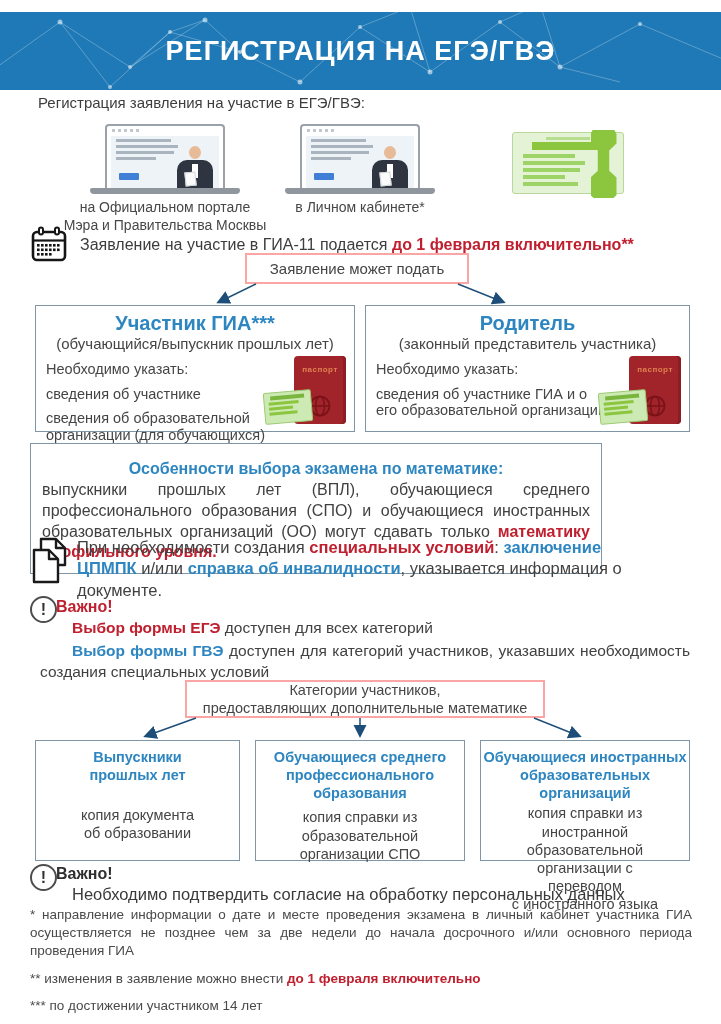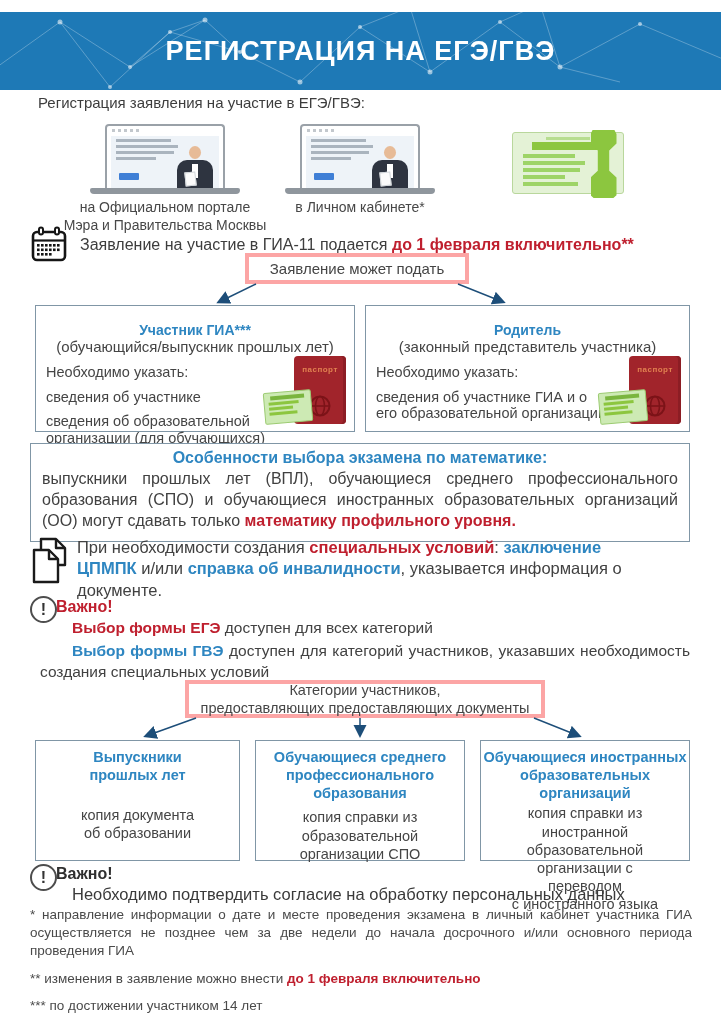--- a/index.html
+++ b/index.html
@@ -53,43 +53,43 @@
   .sn-seal{position:absolute;top:-3px;right:6px;width:26px;height:68px;background:#8cc63f;
     clip-path:polygon(8% 0,92% 0,100% 6%,100% 20%,72% 30%,72% 60%,100% 70%,100% 96%,88% 100%,12% 100%,0 96%,0 70%,28% 60%,28% 30%,0 20%,0 6%);}
 
   
   .deadline{position:absolute;top:226px;left:30px;display:flex;align-items:center;gap:12px;}
   .deadline-text{font-size:16px;color:var(--ink);}
   .red{color:var(--red);font-weight:bold;}
   .bluetxt{color:var(--blue);font-weight:bold;}
 
   
-  .root-box{position:absolute;border:4px solid #fca5a5;background:#fff;text-align:center;color:#454545;display:flex;align-items:center;justify-content:center;white-space:pre-line;}
+  .root-box{position:absolute;border:2px solid #fca5a5;background:#fff;text-align:center;color:#454545;display:flex;align-items:center;justify-content:center;white-space:pre-line;}
   .root1{top:253px;left:245px;width:224px;height:31px;font-size:15px;}
   .arrow-layer{position:absolute;left:0;}
   .flow-box{position:absolute;border:1px solid var(--border-blue);background:#fff;}
   .fb-left{top:305px;left:35px;width:320px;height:127px;}
   .fb-right{top:305px;left:365px;width:325px;height:127px;}
-  .fb-title{margin-top:16px;text-align:center;font-size:14px;font-weight:bold;color:var(--blue);}
+  .fb-title{margin-top:6px;text-align:center;font-size:20px;font-weight:bold;color:var(--blue);}
   .fb-sub{text-align:center;font-size:15px;color:#454545;}
   .fb-body{padding:9px 10px 0 10px;font-size:14.5px;color:#454545;}
   .fb-line{margin-bottom:8px;white-space:pre-line;line-height:1.15;}
 
   
   .passport{position:absolute;right:8px;bottom:7px;width:82px;height:68px;}
   .pass-book{position:absolute;right:0;top:0;width:52px;height:68px;background:#a1242b;border-radius:4px;box-shadow:inset -3px 0 0 #8c1d24;}
   .pass-label{margin-top:9px;text-align:center;font-size:8px;font-weight:bold;color:#e08050;letter-spacing:.5px;}
   .pass-globe{position:absolute;left:50%;transform:translateX(-50%);bottom:6px;}
   .pass-snils{position:absolute;left:0;bottom:1px;width:48px;height:32px;background:#cdeab4;border:1px solid #9ccb72;border-radius:2px;transform:rotate(-5deg);padding-top:3px;}
   .pm-top{width:34px;height:4px;background:#7ab53e;margin:0 auto 2px;}
   .pm-bar{height:3px;background:#8cc63f;margin:2px 0 0 4px;}
   .pm1{width:30px;} .pm2{width:24px;} .pm3{width:28px;}
 
   
-  .math-box{position:absolute;top:443px;left:30px;width:660px;border:1px solid var(--border-blue);background:#fff;padding:5px 11px 10px 11px;}
+  .math-box{position:absolute;top:443px;left:30px;width:572px;border:1px solid var(--border-blue);background:#fff;padding:16px 11px 10px 11px;}
   .math-title{text-align:center;font-size:16px;font-weight:bold;color:var(--blue);margin-bottom:2px;}
   .math-body{font-size:16px;line-height:1.3;text-align:justify;color:#414141;}
 
   
   .special{position:absolute;top:537px;left:30px;display:flex;gap:7px;}
   .special-text{width:575px;font-size:16.5px;line-height:1.3;color:#414141;}
 
   
   .excl{width:27px;height:27px;border:2px solid #4d4d4d;border-radius:50%;display:flex;align-items:center;justify-content:center;font-weight:bold;font-size:16px;color:#333;background:#fff;}
   .imp1-icon{position:absolute;top:596px;left:30px;}
@@ -334,21 +334,21 @@
   <div class="excl imp1-icon">
       <span>!</span>
     </div>
   <div class="imp1">
     <div class="imp-label redlab">Важно!</div>
     <p><span class="red">Выбор формы ЕГЭ</span><span> доступен для всех категорий</span></p>
     <p><span class="bluetxt">Выбор формы ГВЭ</span><span> доступен для категорий участников, указавших необходимость создания специальных условий</span></p>
   </div>
 
   <div class="root-box root2">Категории участников,
-предоставляющих предоставляющих документы</div>
+предоставляющих дополнительные математике</div>
 
   <svg class="arrow-layer" style="top:717px;" width="721" height="24">
     <defs>
       <marker id="ah2" markerWidth="10" markerHeight="9" refX="7" refY="4.5" orient="auto">
         <path d="M0 0 L9 4.5 L0 9 z" fill="#1d4e79"></path>
       </marker>
     </defs>
     <line x1="196" y1="1" x2="146" y2="19" stroke="#1d4e79" stroke-width="1.5" marker-end="url(#ah2)"></line>
     <line x1="360" y1="1" x2="360" y2="18" stroke="#1d4e79" stroke-width="1.5" marker-end="url(#ah2)"></line>
     <line x1="534" y1="1" x2="579" y2="19" stroke="#1d4e79" stroke-width="1.5" marker-end="url(#ah2)"></line>

